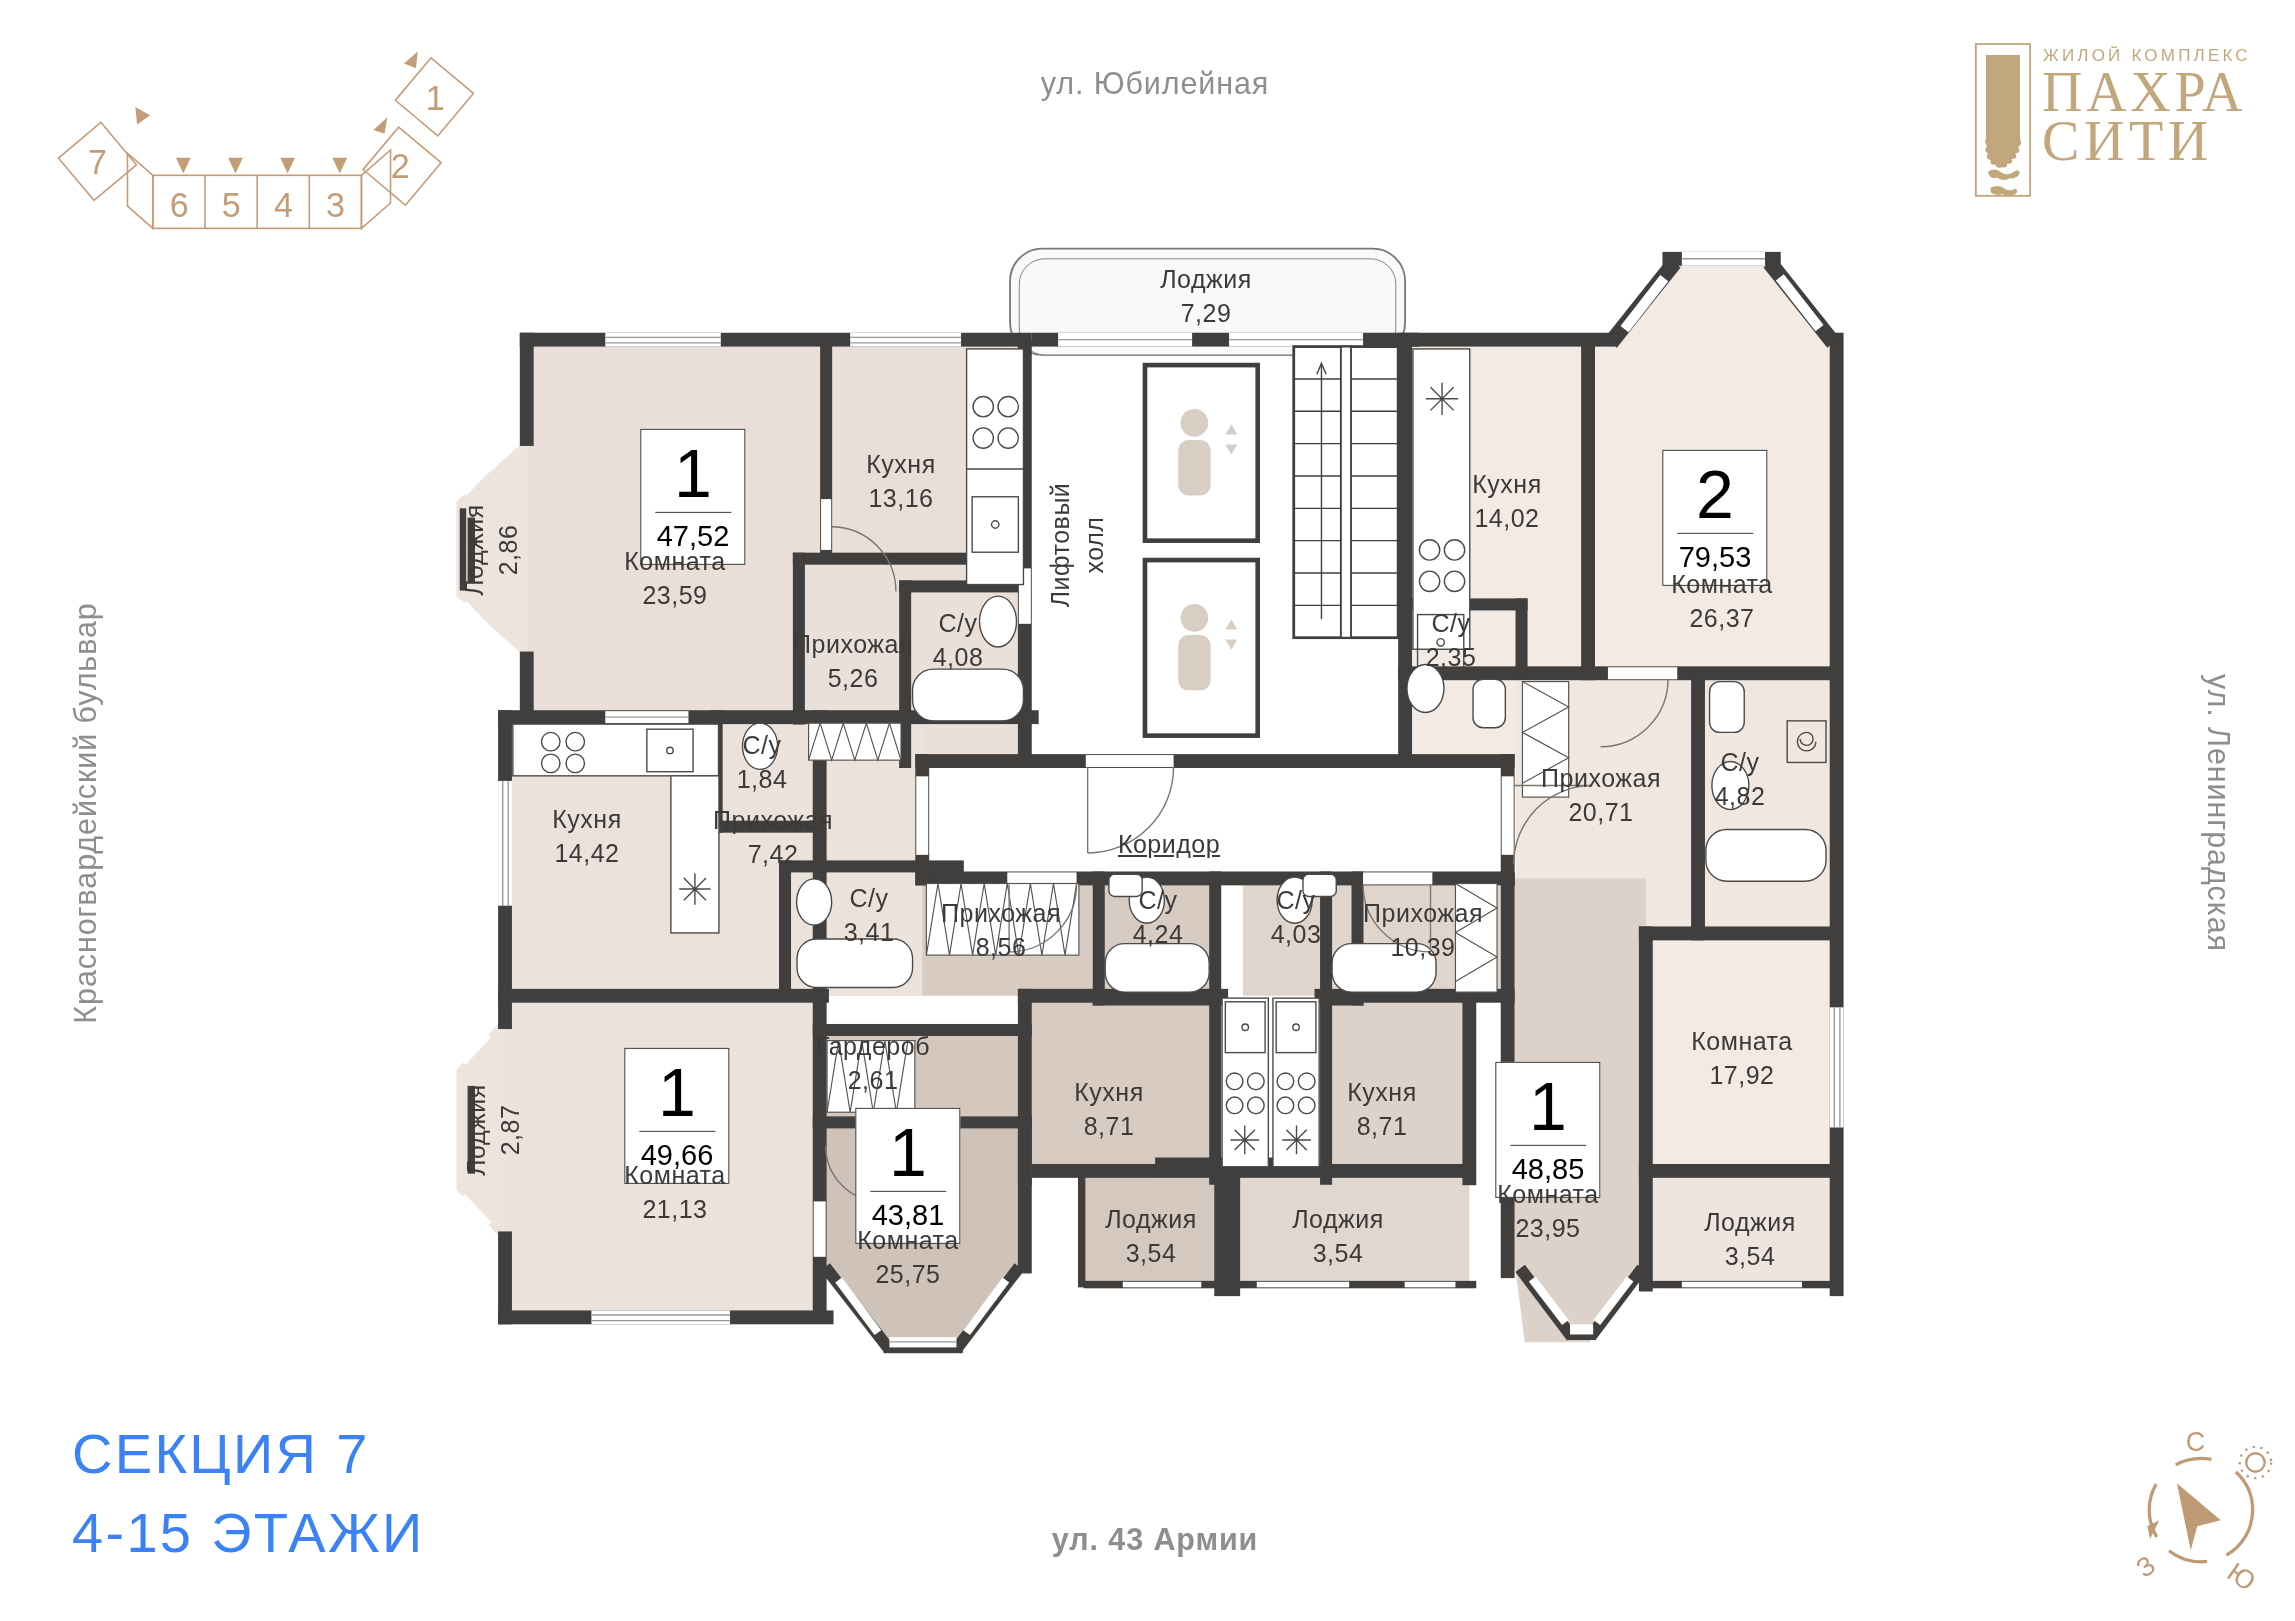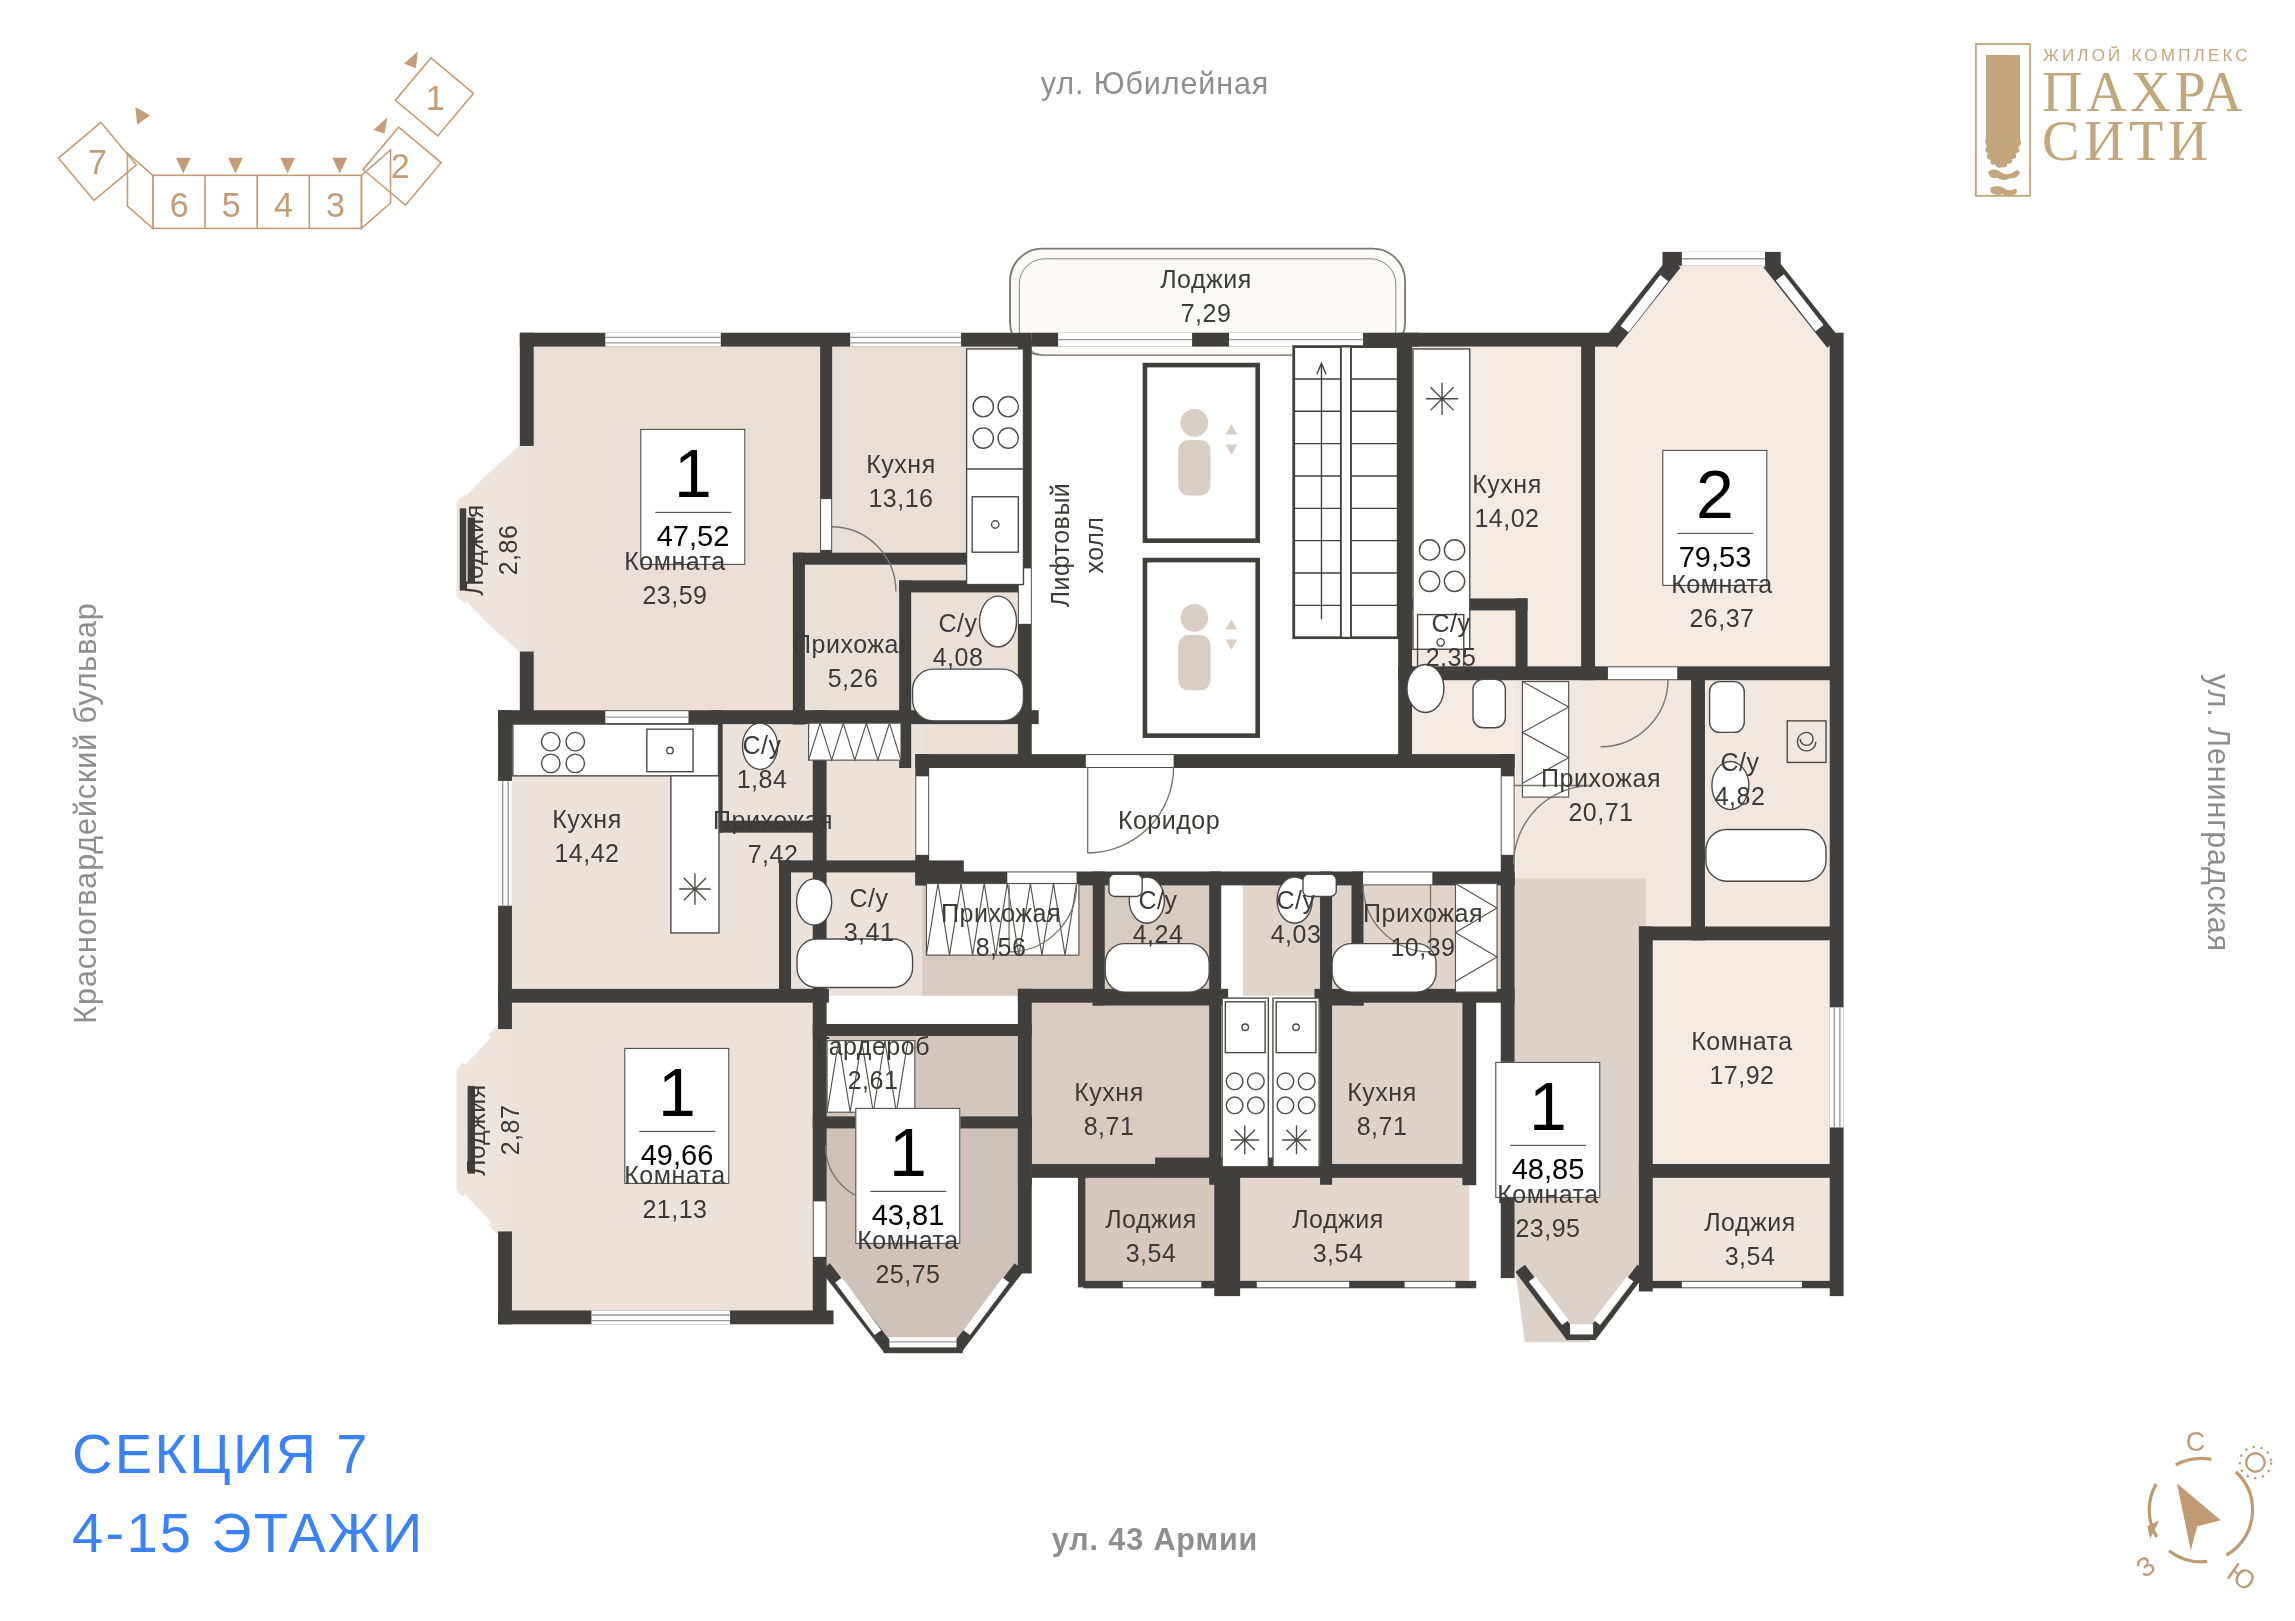--- a/index.html
+++ b/index.html
@@ -491,21 +491,21 @@
 </div>
 
 <div class="lbl" style="left:1206px;top:296px;">
   <span class="a">Лоджия</span>
         <span class="a">7,29</span>
 </div>
 <div class="lbl rot" style="left:1077px;top:545px;">
   <span class="a">Лифтовый</span>
         <span class="a">холл</span>
 </div>
-<div class="lbl" style="left:1169px;top:820px;">Коридор</div>
+<div class="lbl" style="left:1169px;top:844px;text-decoration:underline;">Коридор</div>
 
 <div class="lbl" style="left:1507px;top:501px;">
   <span class="a">Кухня</span>
         <span class="a">14,02</span>
 </div>
 <div class="lbl" style="left:1722px;top:601px;">
   <span class="a">Комната</span>
         <span class="a">26,37</span>
 </div>
 <div class="lbl" style="left:1451px;top:640px;">

